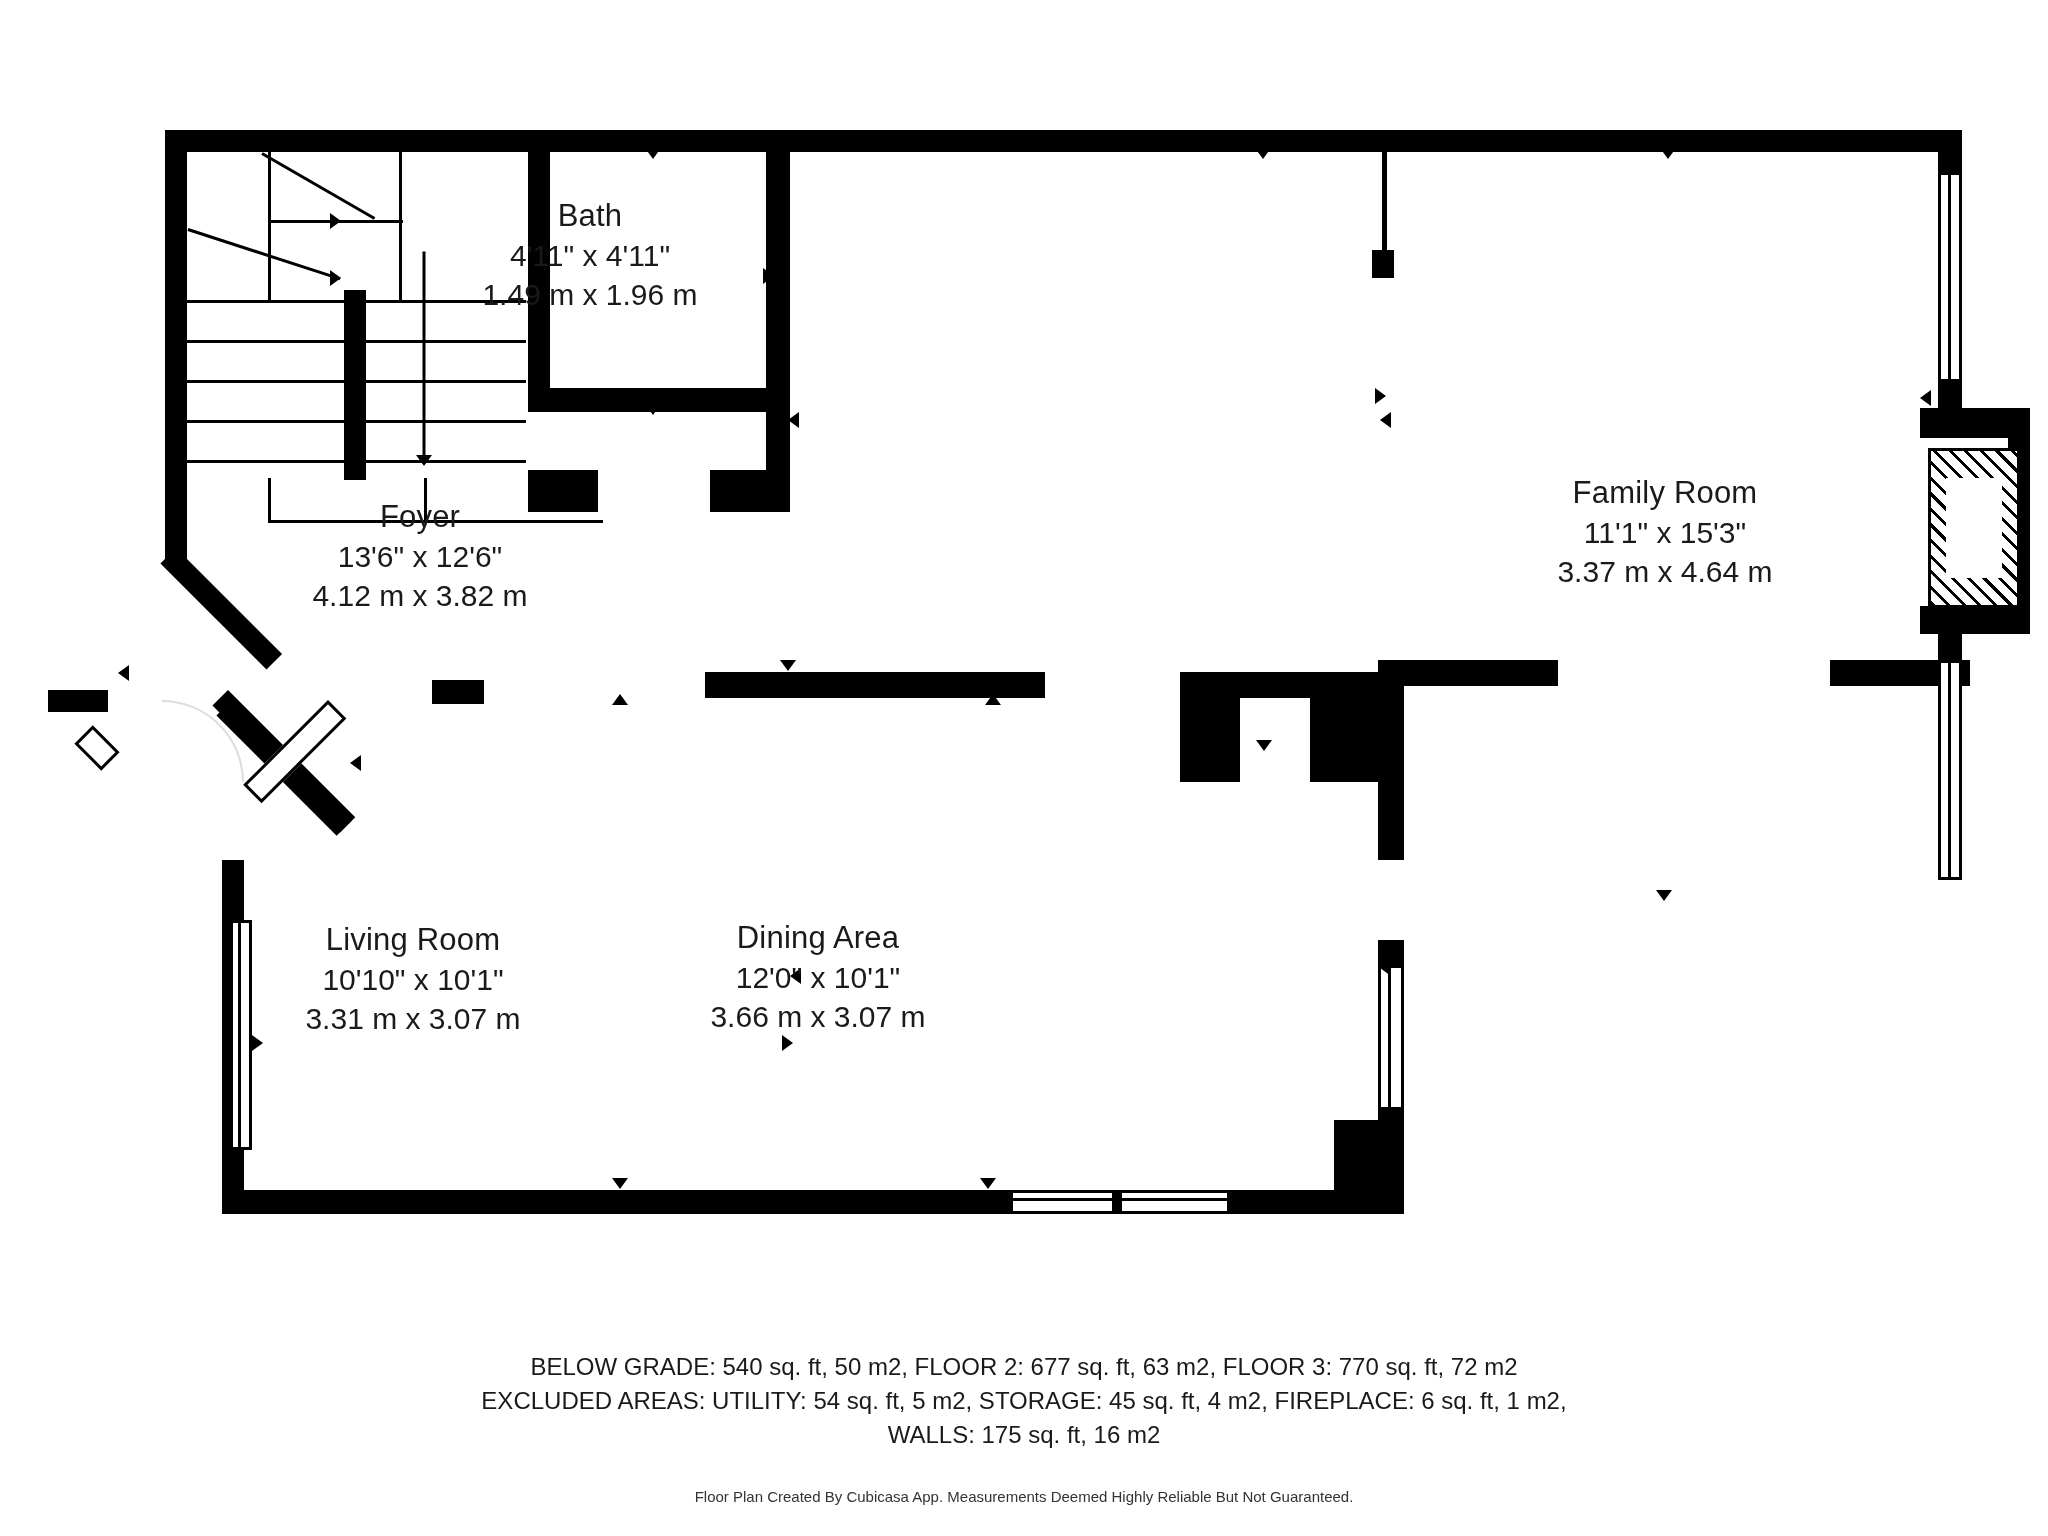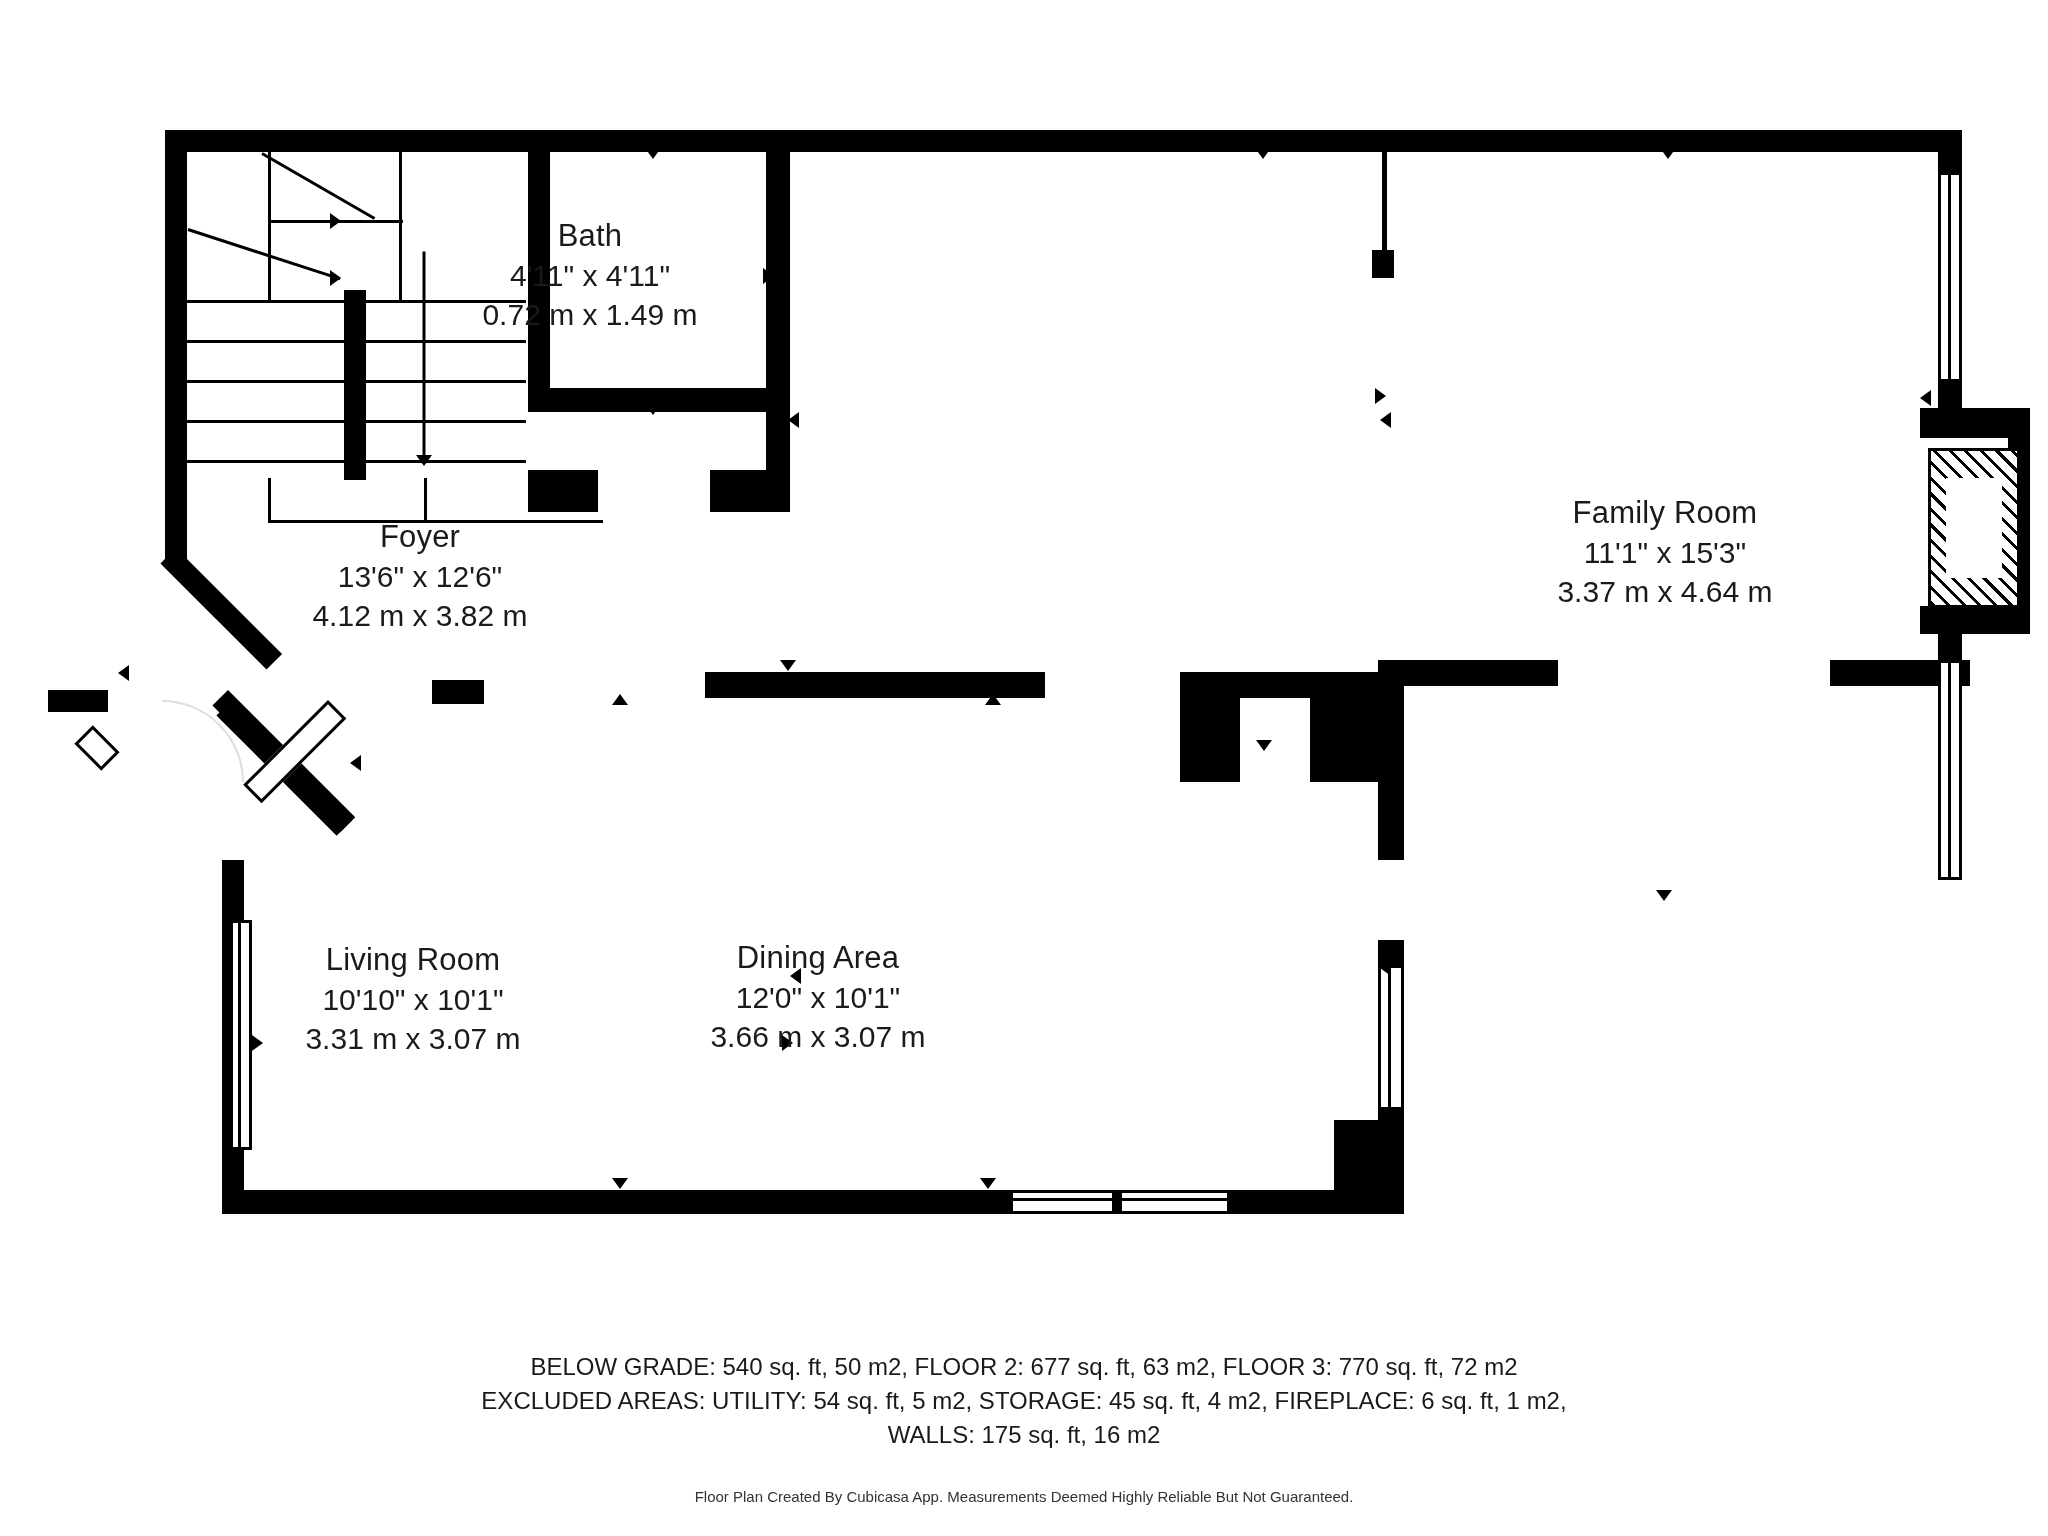--- a/index.html
+++ b/index.html
@@ -37,21 +37,20 @@
     background: #000000;
     transform-origin: 0 0;
   }
   
   .room-label {
     position: absolute;
     text-align: center;
     line-height: 1.30;
     white-space: nowrap;
     color: #1a1a1a;
-    margin-top: 20px;
   }
   .room-label .name {
     display: block;
     font-size: 31px;
     letter-spacing: .2px;
   }
   .room-label .dim {
     display: block;
     font-size: 30px;
   }
@@ -243,21 +242,21 @@
   <div class="tick left" style="left:790px; top:968px;"></div>
   <div class="tick right" style="left:782px; top:1035px;"></div>
   <div class="tick left" style="left:1380px; top:960px;"></div>
   <div class="tick right" style="left:252px; top:1035px;"></div>
   <div class="tick down" style="left:612px; top:1178px;"></div>
   <div class="tick down" style="left:980px; top:1178px;"></div>
 
   <div class="room-label" style="left:390px; top:196px; width:400px;">
     <span class="name">Bath</span>
     <span class="dim">4'11" x 4'11"</span>
-    <span class="dim">0.72 m x 1.49 m</span>
+    <span class="dim">1.49 m x 1.96 m</span>
   </div>
 
 
   <div class="room-label" style="left:1455px; top:473px; width:420px;">
     <span class="name">Family Room</span>
     <span class="dim">11'1" x 15'3"</span>
     <span class="dim">3.37 m x 4.64 m</span>
   </div>
 
   <div class="room-label" style="left:210px; top:497px; width:420px;">

